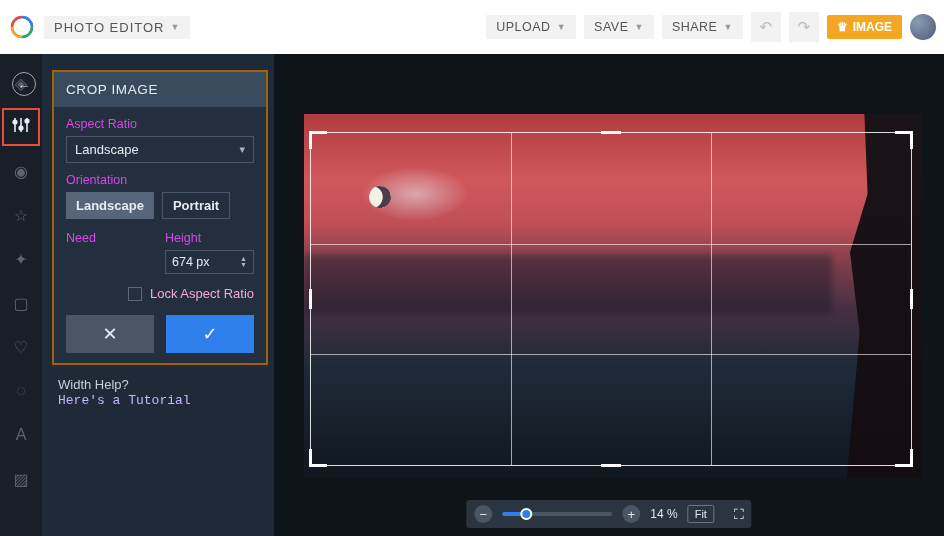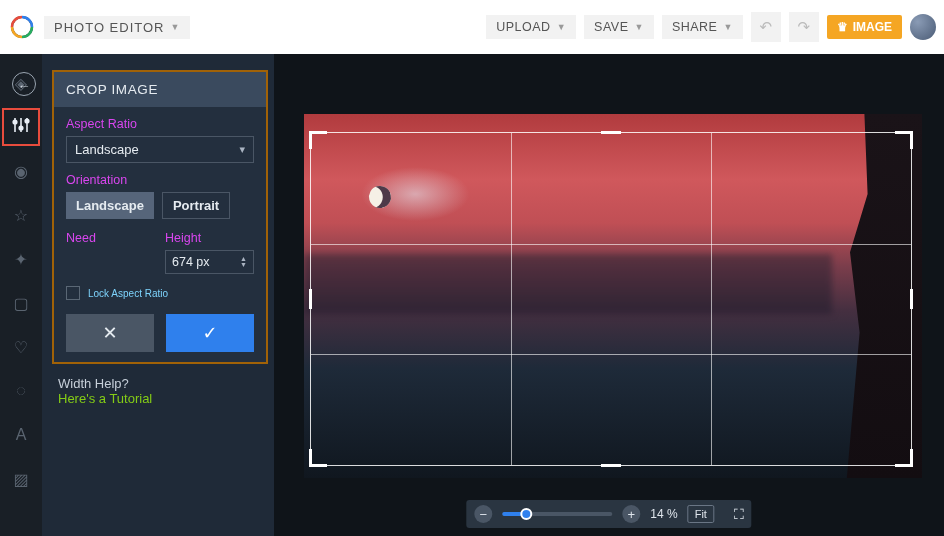--- a/index.html
+++ b/index.html
@@ -42,30 +42,30 @@
 .orient-row { display:flex; gap:8px; margin-bottom:12px; }
 .orient-btn { flex:0 0 auto; padding:5px 10px; background:#2f3b4b; color:#e5ebf0; border:none; font-size:13px; cursor:pointer;font-weight:bold; }
 .orient-btn.active { background:#56657a; }
 .orient-btn.inactive { background:#232f3e; border:1px solid #4a5665; }
 
 .dims-row { display:flex; gap:10px; margin-bottom:12px; }
 .dim-col { flex:1; }
 .dim-input { display:flex; align-items:center; justify-content:space-between; border:1px solid #4a5665; background:#232f3e; color:#e5ebf0; padding:4px 6px; font-size:12.5px; }
 .dim-input .step { display:flex; flex-direction:column; font-size:7px; line-height:6px; color:#aab4c2; cursor:pointer; }
 
-.lock-row { display:flex; align-items:center; gap:8px; color:#7dd3fc; font-size:10px; margin-bottom:14px; cursor:pointer; }
+.lock-row { display:flex; align-items:center; gap:8px; color:#f9a8d4; font-size:13px; margin-bottom:14px; cursor:pointer;justify-content:flex-end; }
 .lock-row .chk { width:14px; height:14px; border:1.5px solid #5a6775; background:transparent; }
 
 .action-row { display:flex; gap:12px; }
 .action-btn { flex:1; height:38px; display:flex; align-items:center; justify-content:center; cursor:pointer; border:none; font-size:18px; }
 .cancel-btn { background:#4a5665; color:#e5ebf0; }
 .apply-btn { background:#2f80ed; color:#fff; }
 
 .help { padding:12px 16px; color:#c6cfd9; font-size:13px; }
-.help a { color:#84cc16; text-decoration:none; cursor:pointer; }
+.help a { color:#c4b5fd; text-decoration:none; cursor:pointer;font-family:Liberation Mono, monospace; }
 
 
 .canvas-area { flex:1; background:#0f1419; position:relative; display:flex; align-items:center; justify-content:center; }
 .image-wrap { position:absolute; top:60px; left:30px; right:22px; bottom:58px; }
 .photo { width:100%; height:100%; background:
   radial-gradient(ellipse 120px 60px at 18% 22%, rgba(230,235,245,.55) 0%, rgba(230,235,245,0) 45%),
   linear-gradient(180deg, #b13b3e 0%, #d0585c 18%, #c04f55 30%, #7a3d4b 42%, #452f40 54%, #1e2a39 70%, #10171f 100%);
   position:relative; overflow:hidden; }
 .moon { position:absolute; top:72px; left:65px; width:22px; height:22px; border-radius:50%; background:#f5f0e6; box-shadow: inset -8px -2px 0 0 rgba(69,47,64,.95); transform:rotate(-15deg); }
 .silhouette { position:absolute; right:0; top:0; width:80px; height:100%; background:linear-gradient(180deg,#1a1318 0%, #130d11 100%); clip-path: polygon(28% 0, 100% 0, 100% 100%, 6% 100%, 22% 60%, 10% 38%, 32% 22%); }

